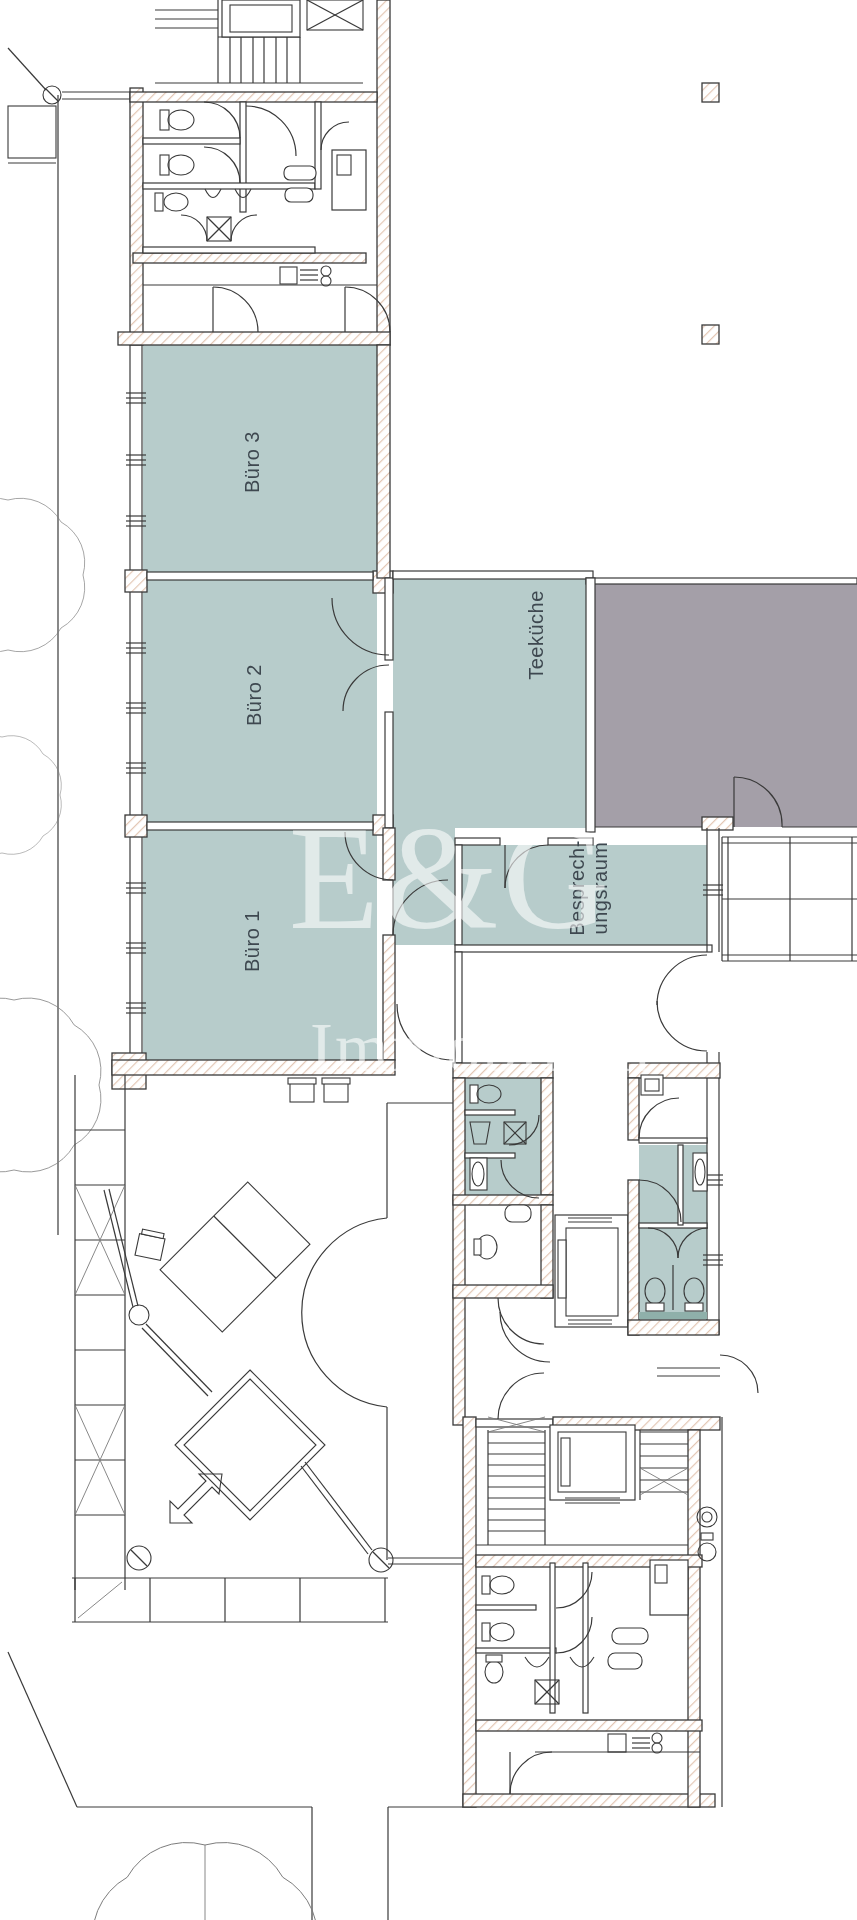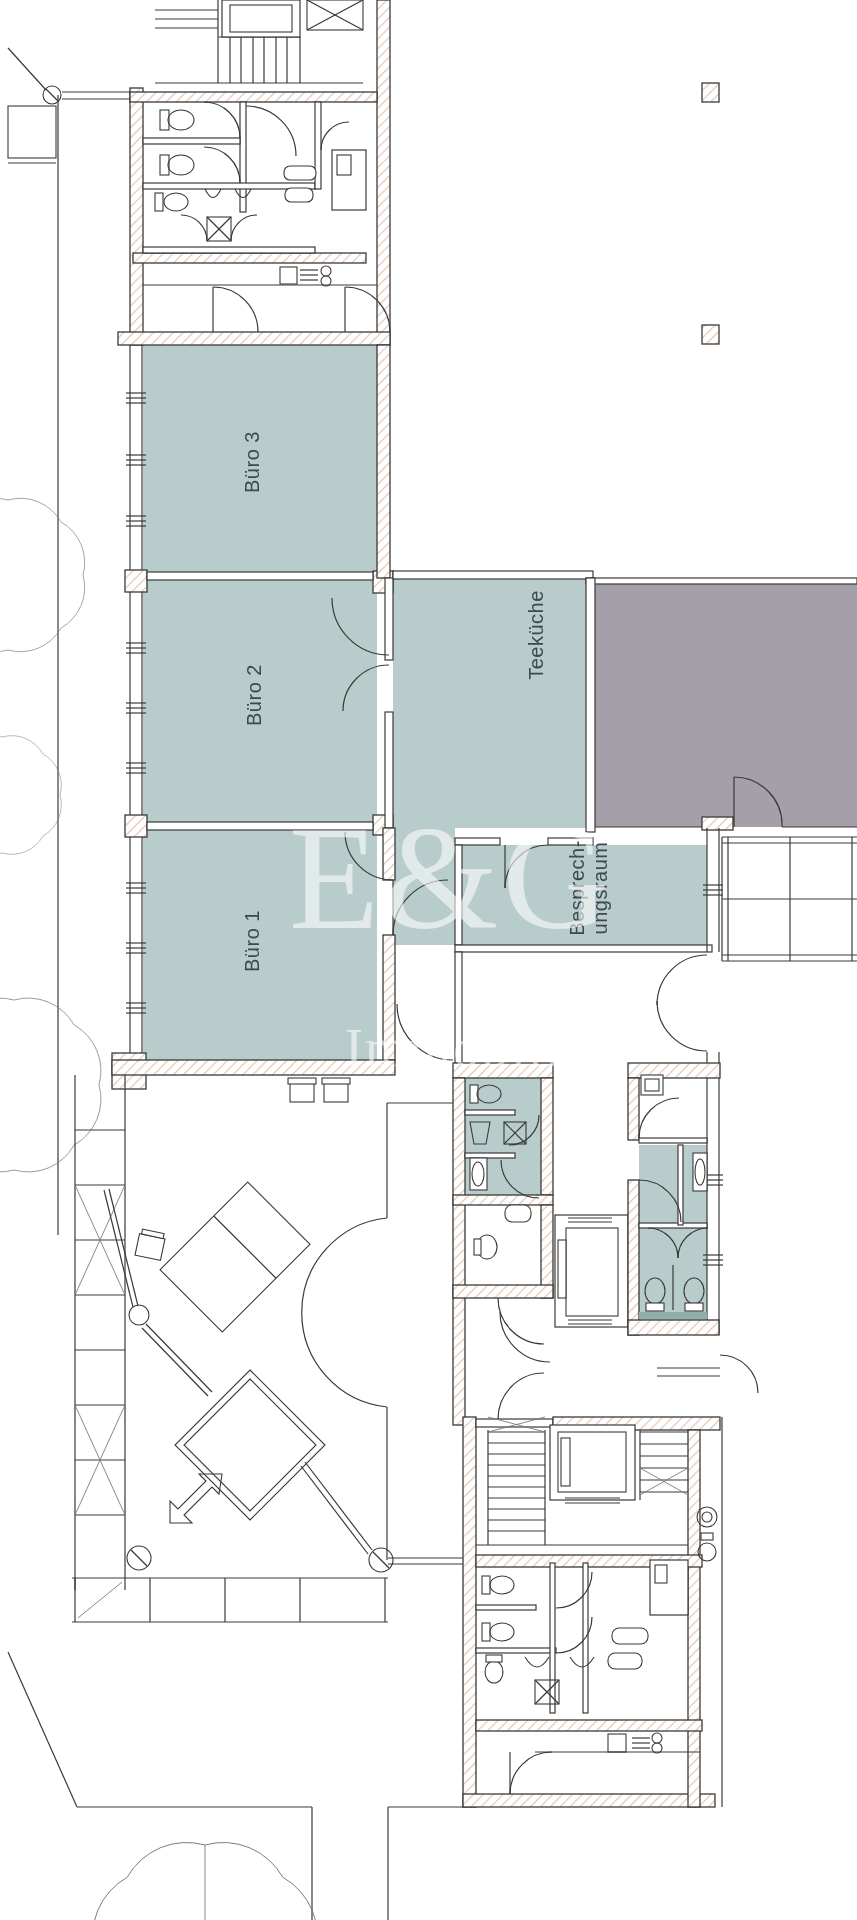--- a/index.html
+++ b/index.html
@@ -14,21 +14,21 @@
   .fxo{fill:none;stroke:var(--line,#3a3a3a);stroke-width:1.1;}
   .room-fill{fill:var(--highlight_room,#b7cccb);}
   .neighbor-fill{fill:var(--neighbor_room,#a49fa8);}
   .counter-band{fill:#8fb0aa;}
   .room-label{position:absolute;transform:translate(-50%,-50%) rotate(-90deg);
       color:var(--label_text,#3e4850);font-size:20px;letter-spacing:.5px;white-space:nowrap;
       line-height:23px;text-align:center;}
   .watermark{position:absolute;transform:translate(-50%,-50%);color:var(--watermark,rgba(255,255,255,.58));
       font-family:Liberation Serif, serif;white-space:nowrap;z-index:5;margin-left:31px;}
   .wm1{font-size:148px;letter-spacing:4px;}
-  .wm2{font-size:54px;letter-spacing:2px;}
+  .wm2{font-size:69px;letter-spacing:2px;}
 </style>
 </head>
 <body>
 
 <div id="canvas">
 <svg width="857" height="1920" viewBox="0 0 857 1920">
   <defs>
     <pattern id="hatch" width="7" height="7" patternUnits="userSpaceOnUse" patternTransform="rotate(45)">
       <rect width="7" height="7" fill="#ffffff"></rect>
       <line x1="0" y1="0" x2="0" y2="7" style="stroke:var(--wall_hatch,#e3c7b4);stroke-width:2.4"></line>

